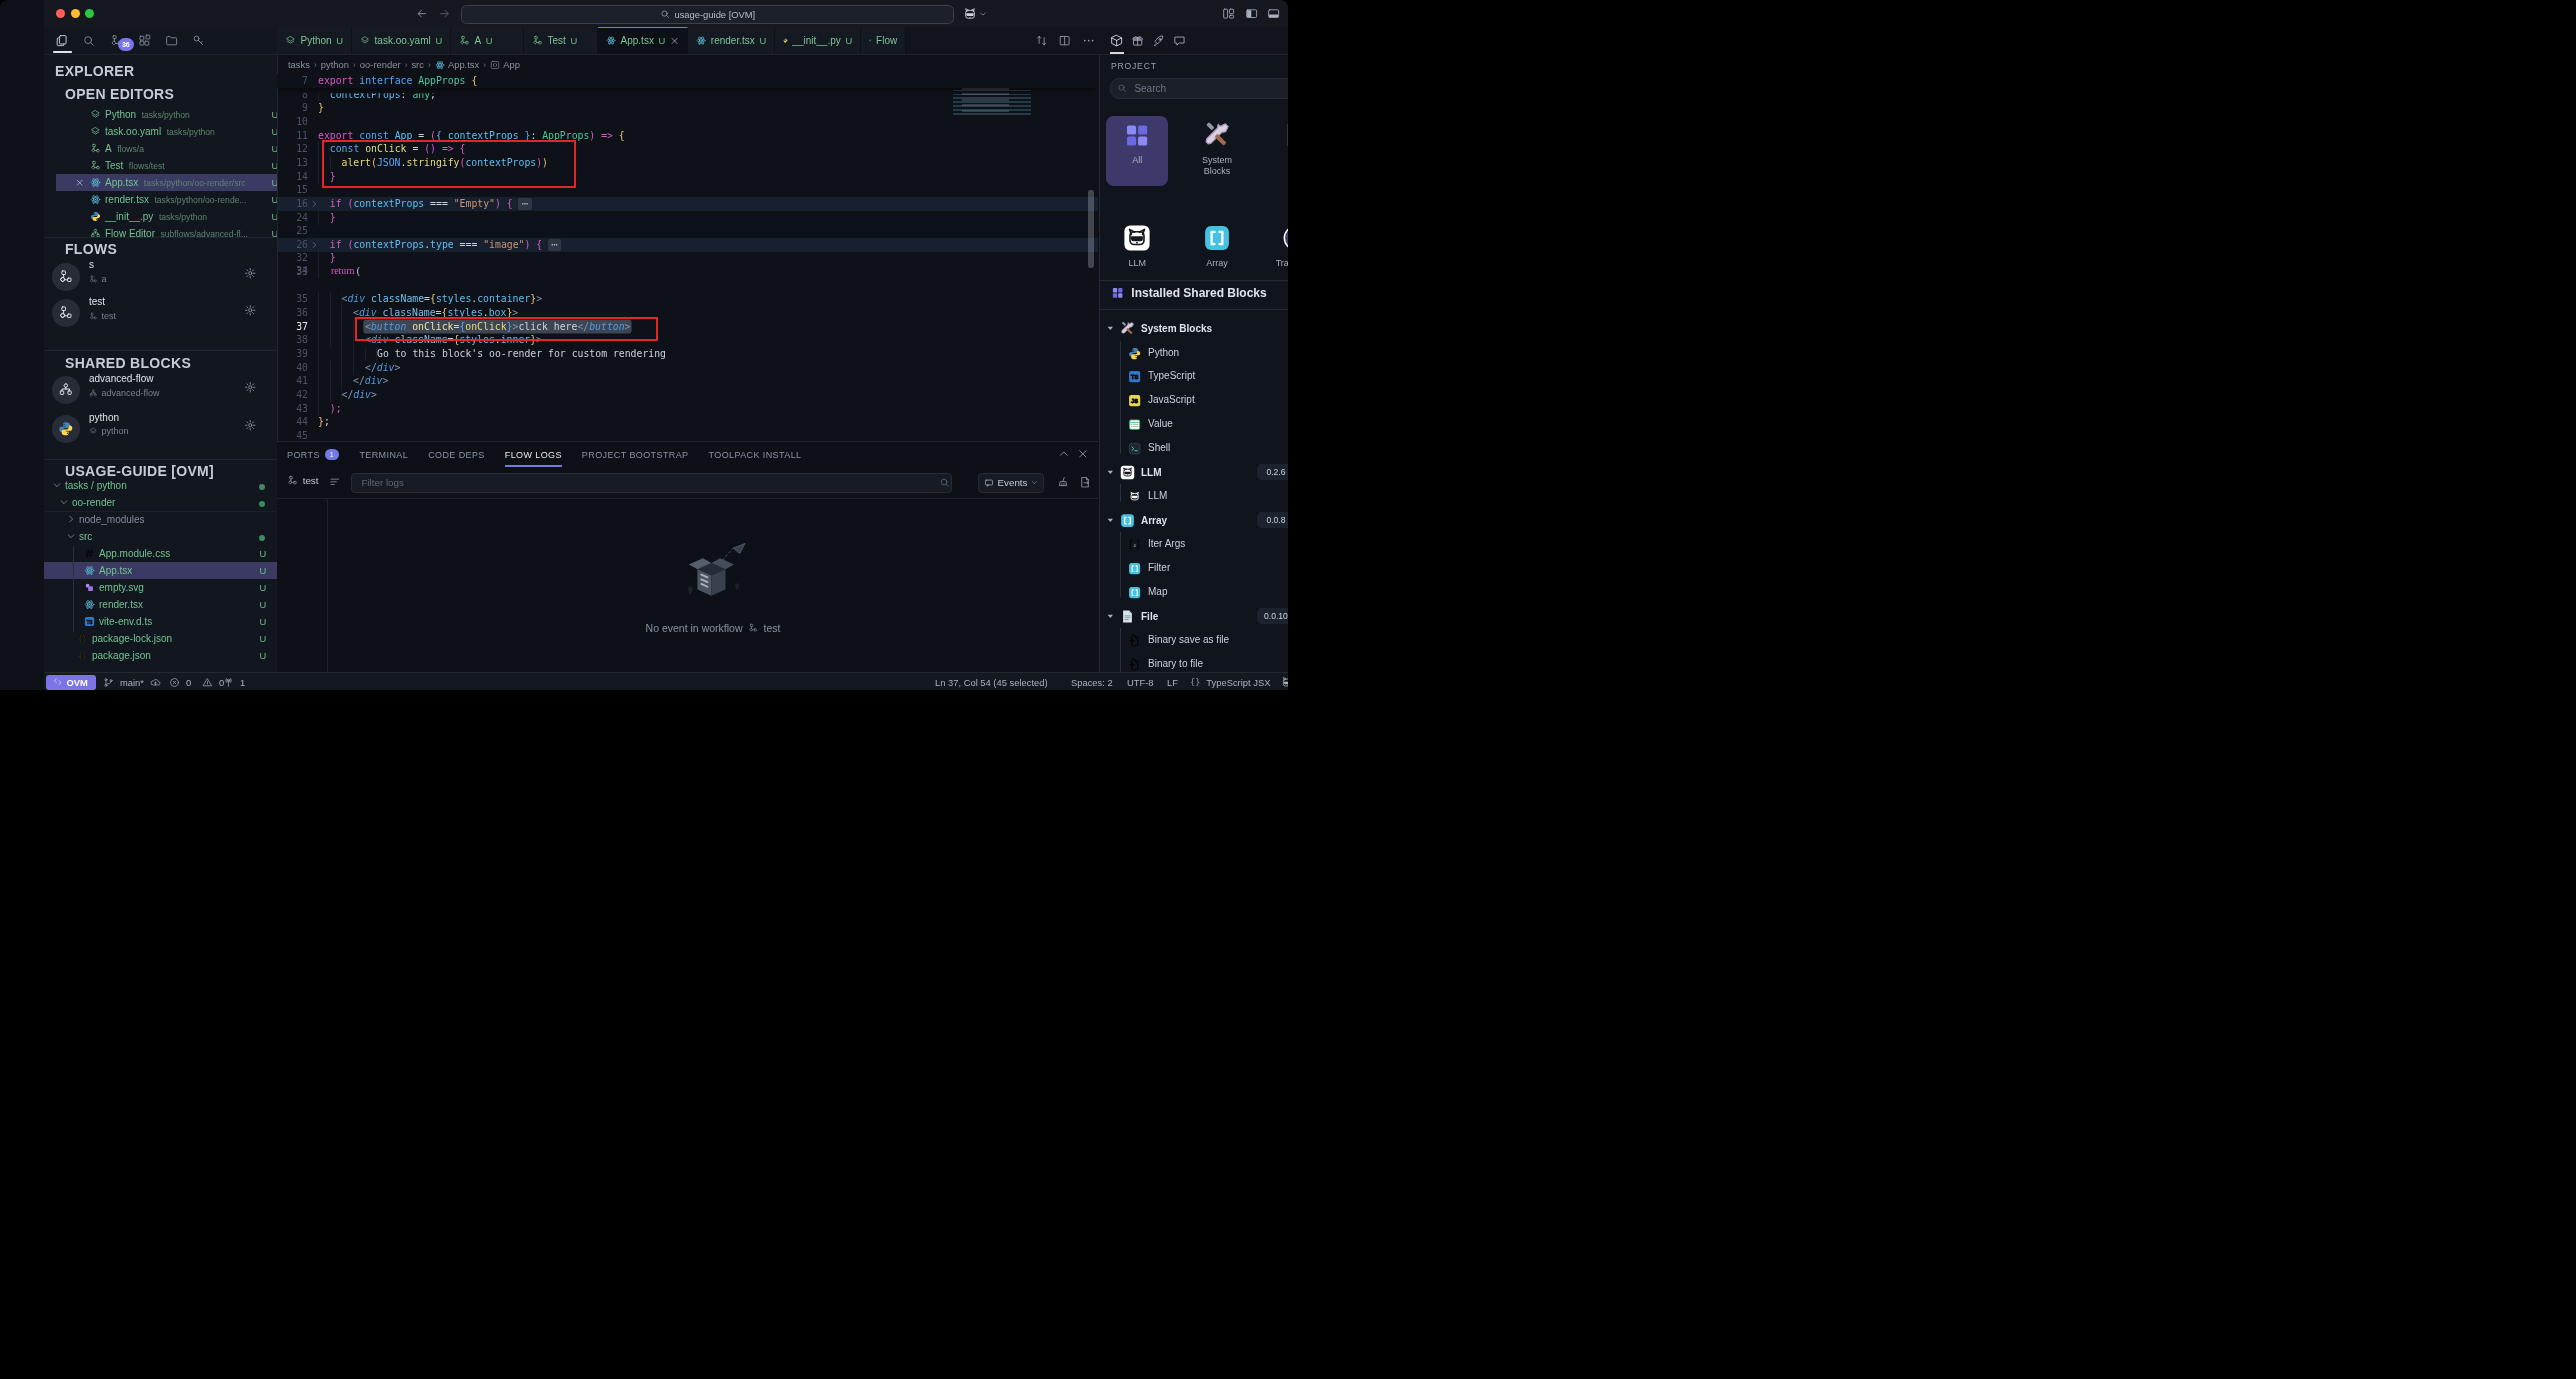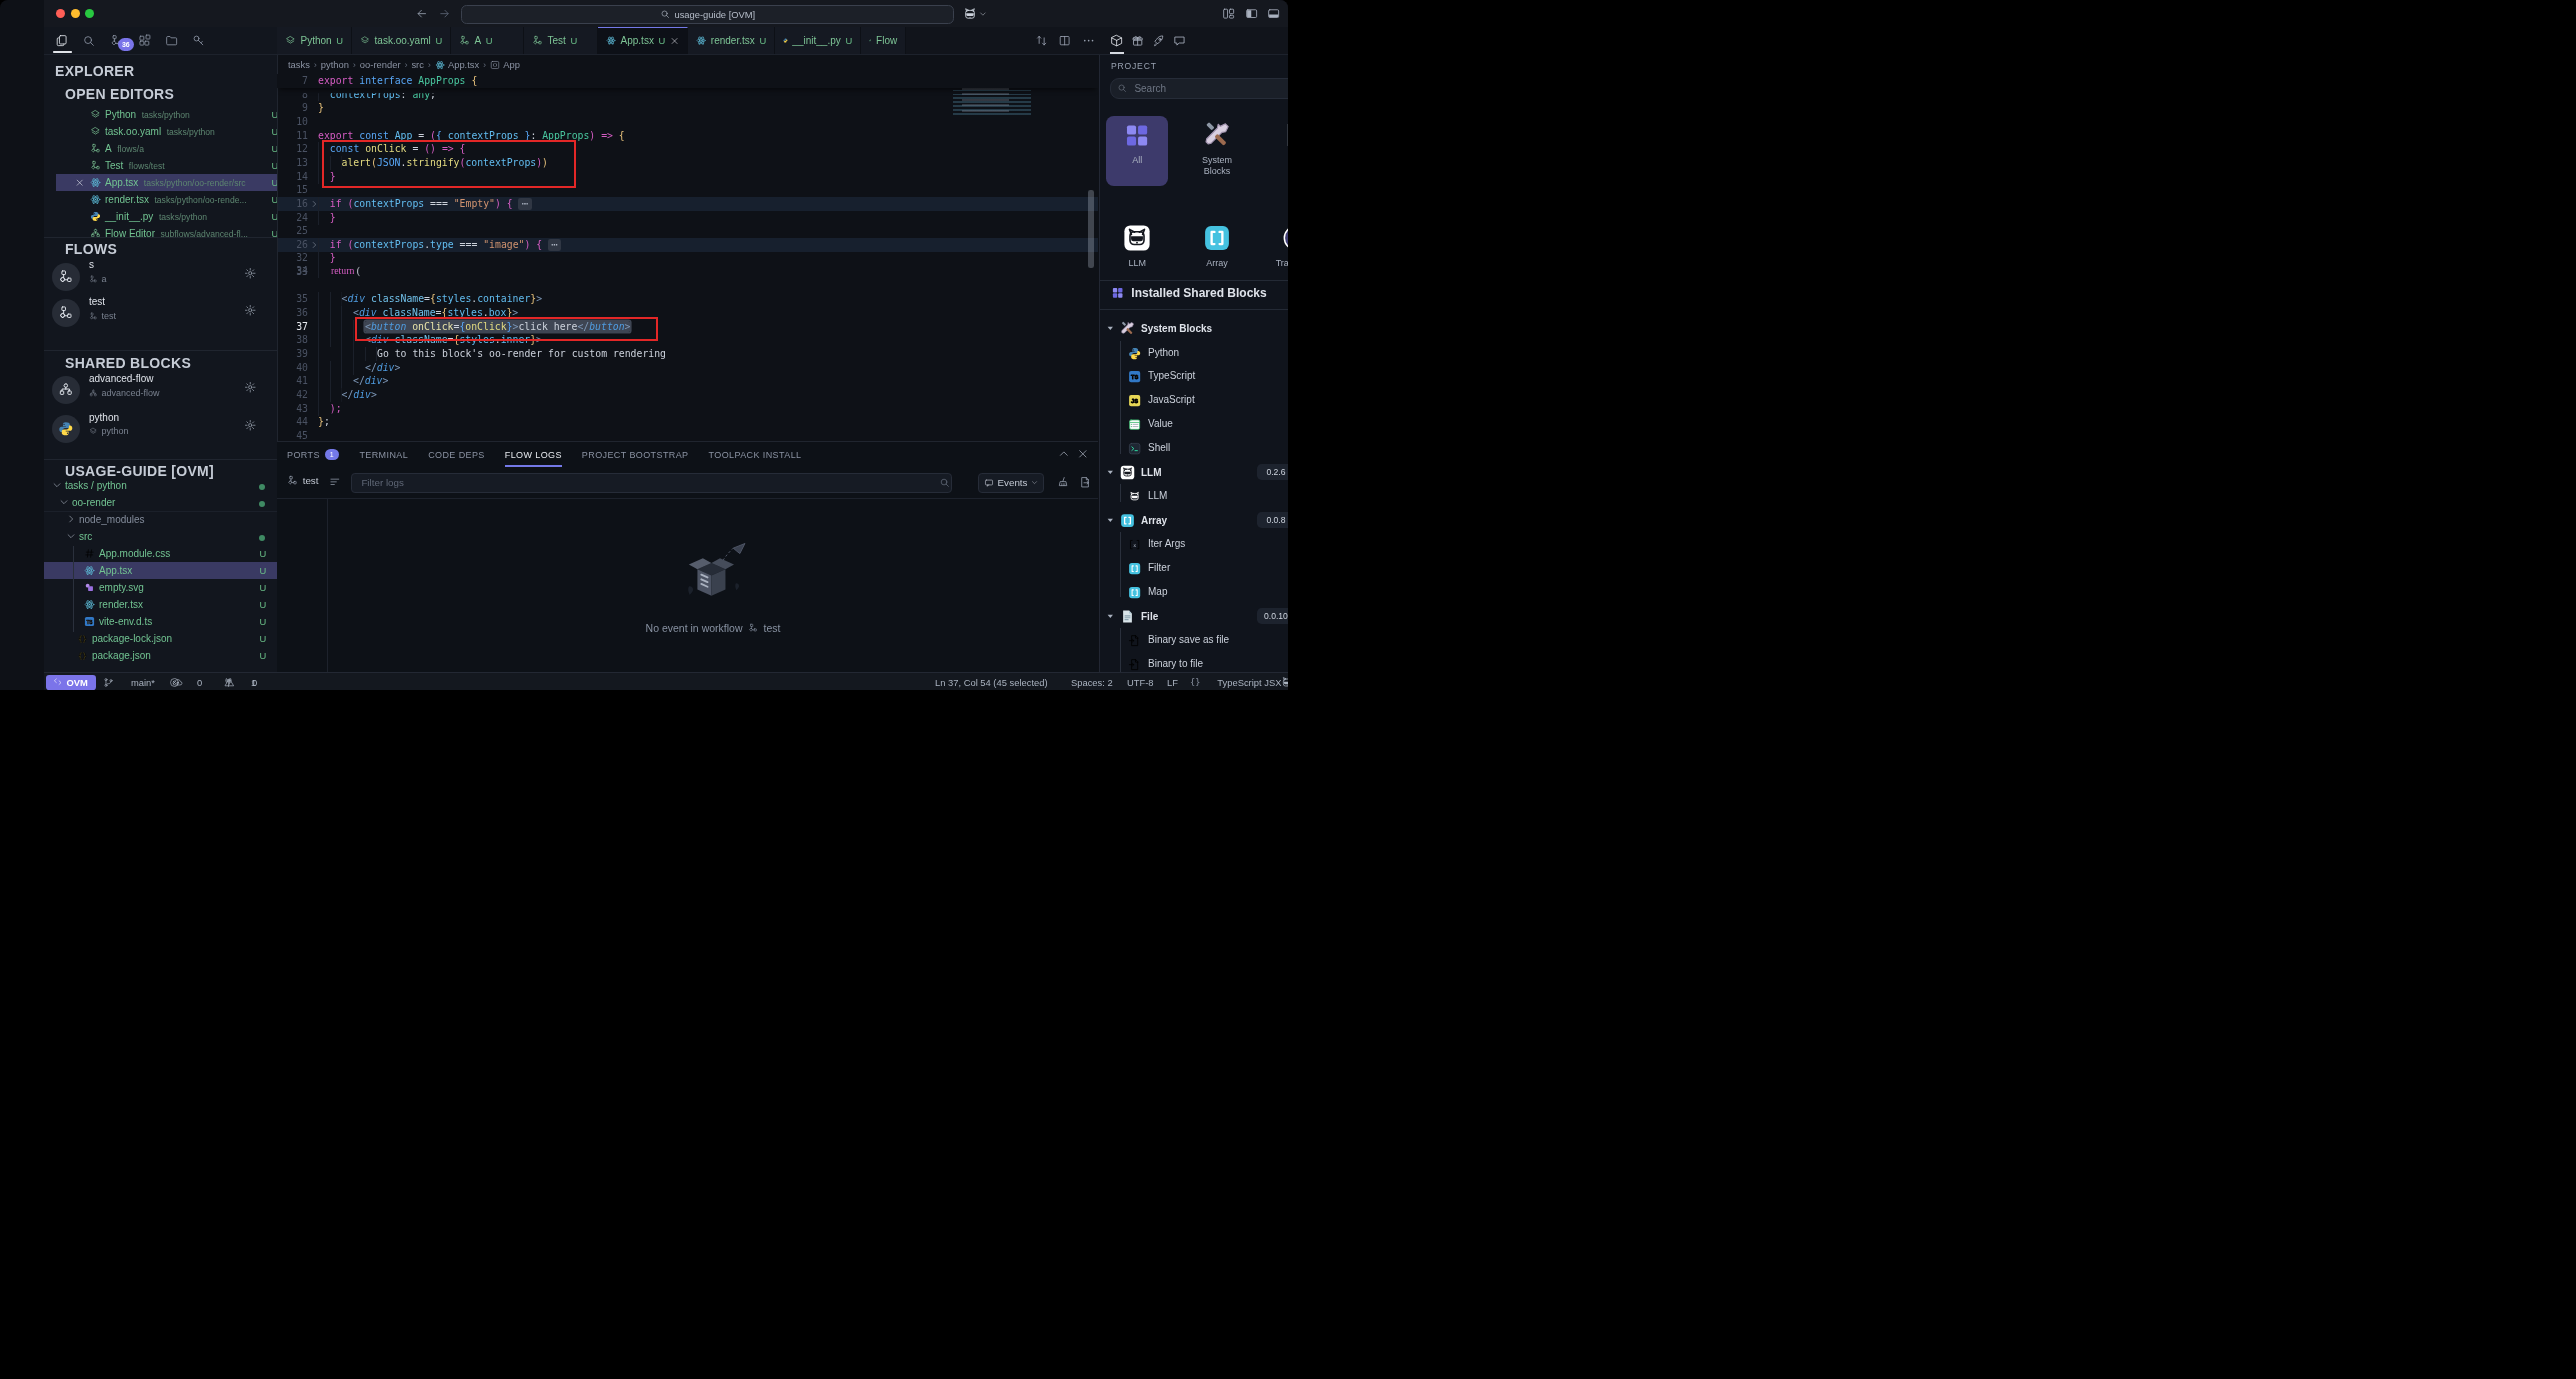--- a/index.html
+++ b/index.html
@@ -128,21 +128,21 @@
   .sec-chip{position:absolute;left:157px;top:3.1px;width:48px;height:16.4px;background:#1d232e;border-radius:4.7px;display:flex;align-items:center;justify-content:center;gap:3.1px;color:#cfd5df;font-size:8.6px;}
   .sec-info{position:absolute;left:214px;top:5.5px;width:11.7px;height:11.7px;color:#8b93a3;}
   .sec-item{position:absolute;left:0;width:233px;height:23.4px;}
   .sec-item .ii{position:absolute;left:28px;top:4.7px;width:13.3px;height:13.3px;}
   .sec-item .ilabel{position:absolute;left:48px;line-height:23.4px;font-size:10px;color:#ccd2dc;}
   .sec-guide{position:absolute;left:20px;border-left:0.8px solid #2a303c;}
 
   
   #statusbar{left:0;top:672px;width:1288px;height:18px;background:#14181f;border-top:0.8px solid #232833;font-size:9.4px;color:#aab3c0;}
   #sb-remote{position:absolute;left:1.6px;top:1.6px;width:50px;height:15px;background:#7b74e9;border-radius:3.1px;color:#fff;display:flex;align-items:center;justify-content:center;gap:3.9px;font-weight:bold;}
-  .sb-item{position:absolute;top:0;height:18px;display:flex;align-items:center;gap:17px;}
+  .sb-item{position:absolute;top:0;height:18px;display:flex;align-items:center;gap:6px;}
   .sb-ic{width:11px;height:11px;}
 </style>
 </head>
 <body>
 
 <div id="app">
 
   <div id="titlebar" class="abs">
     <span class="light" style="left:11.7px;background:#ff5f57"></span>
     <span class="light" style="left:26.5px;background:#febc2e"></span>

